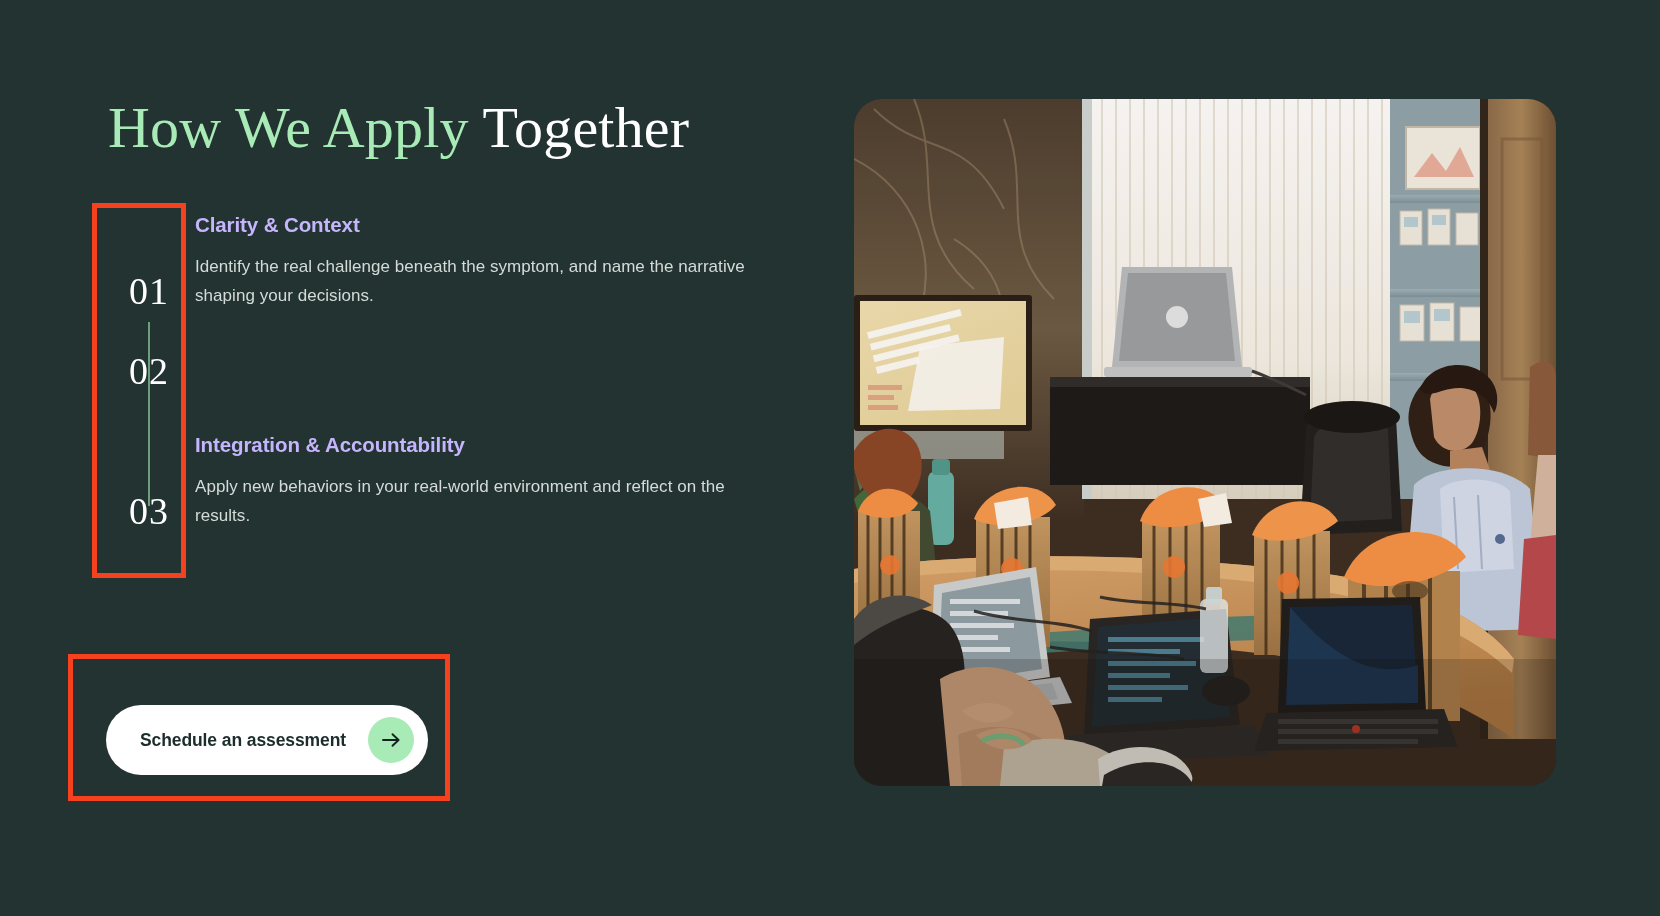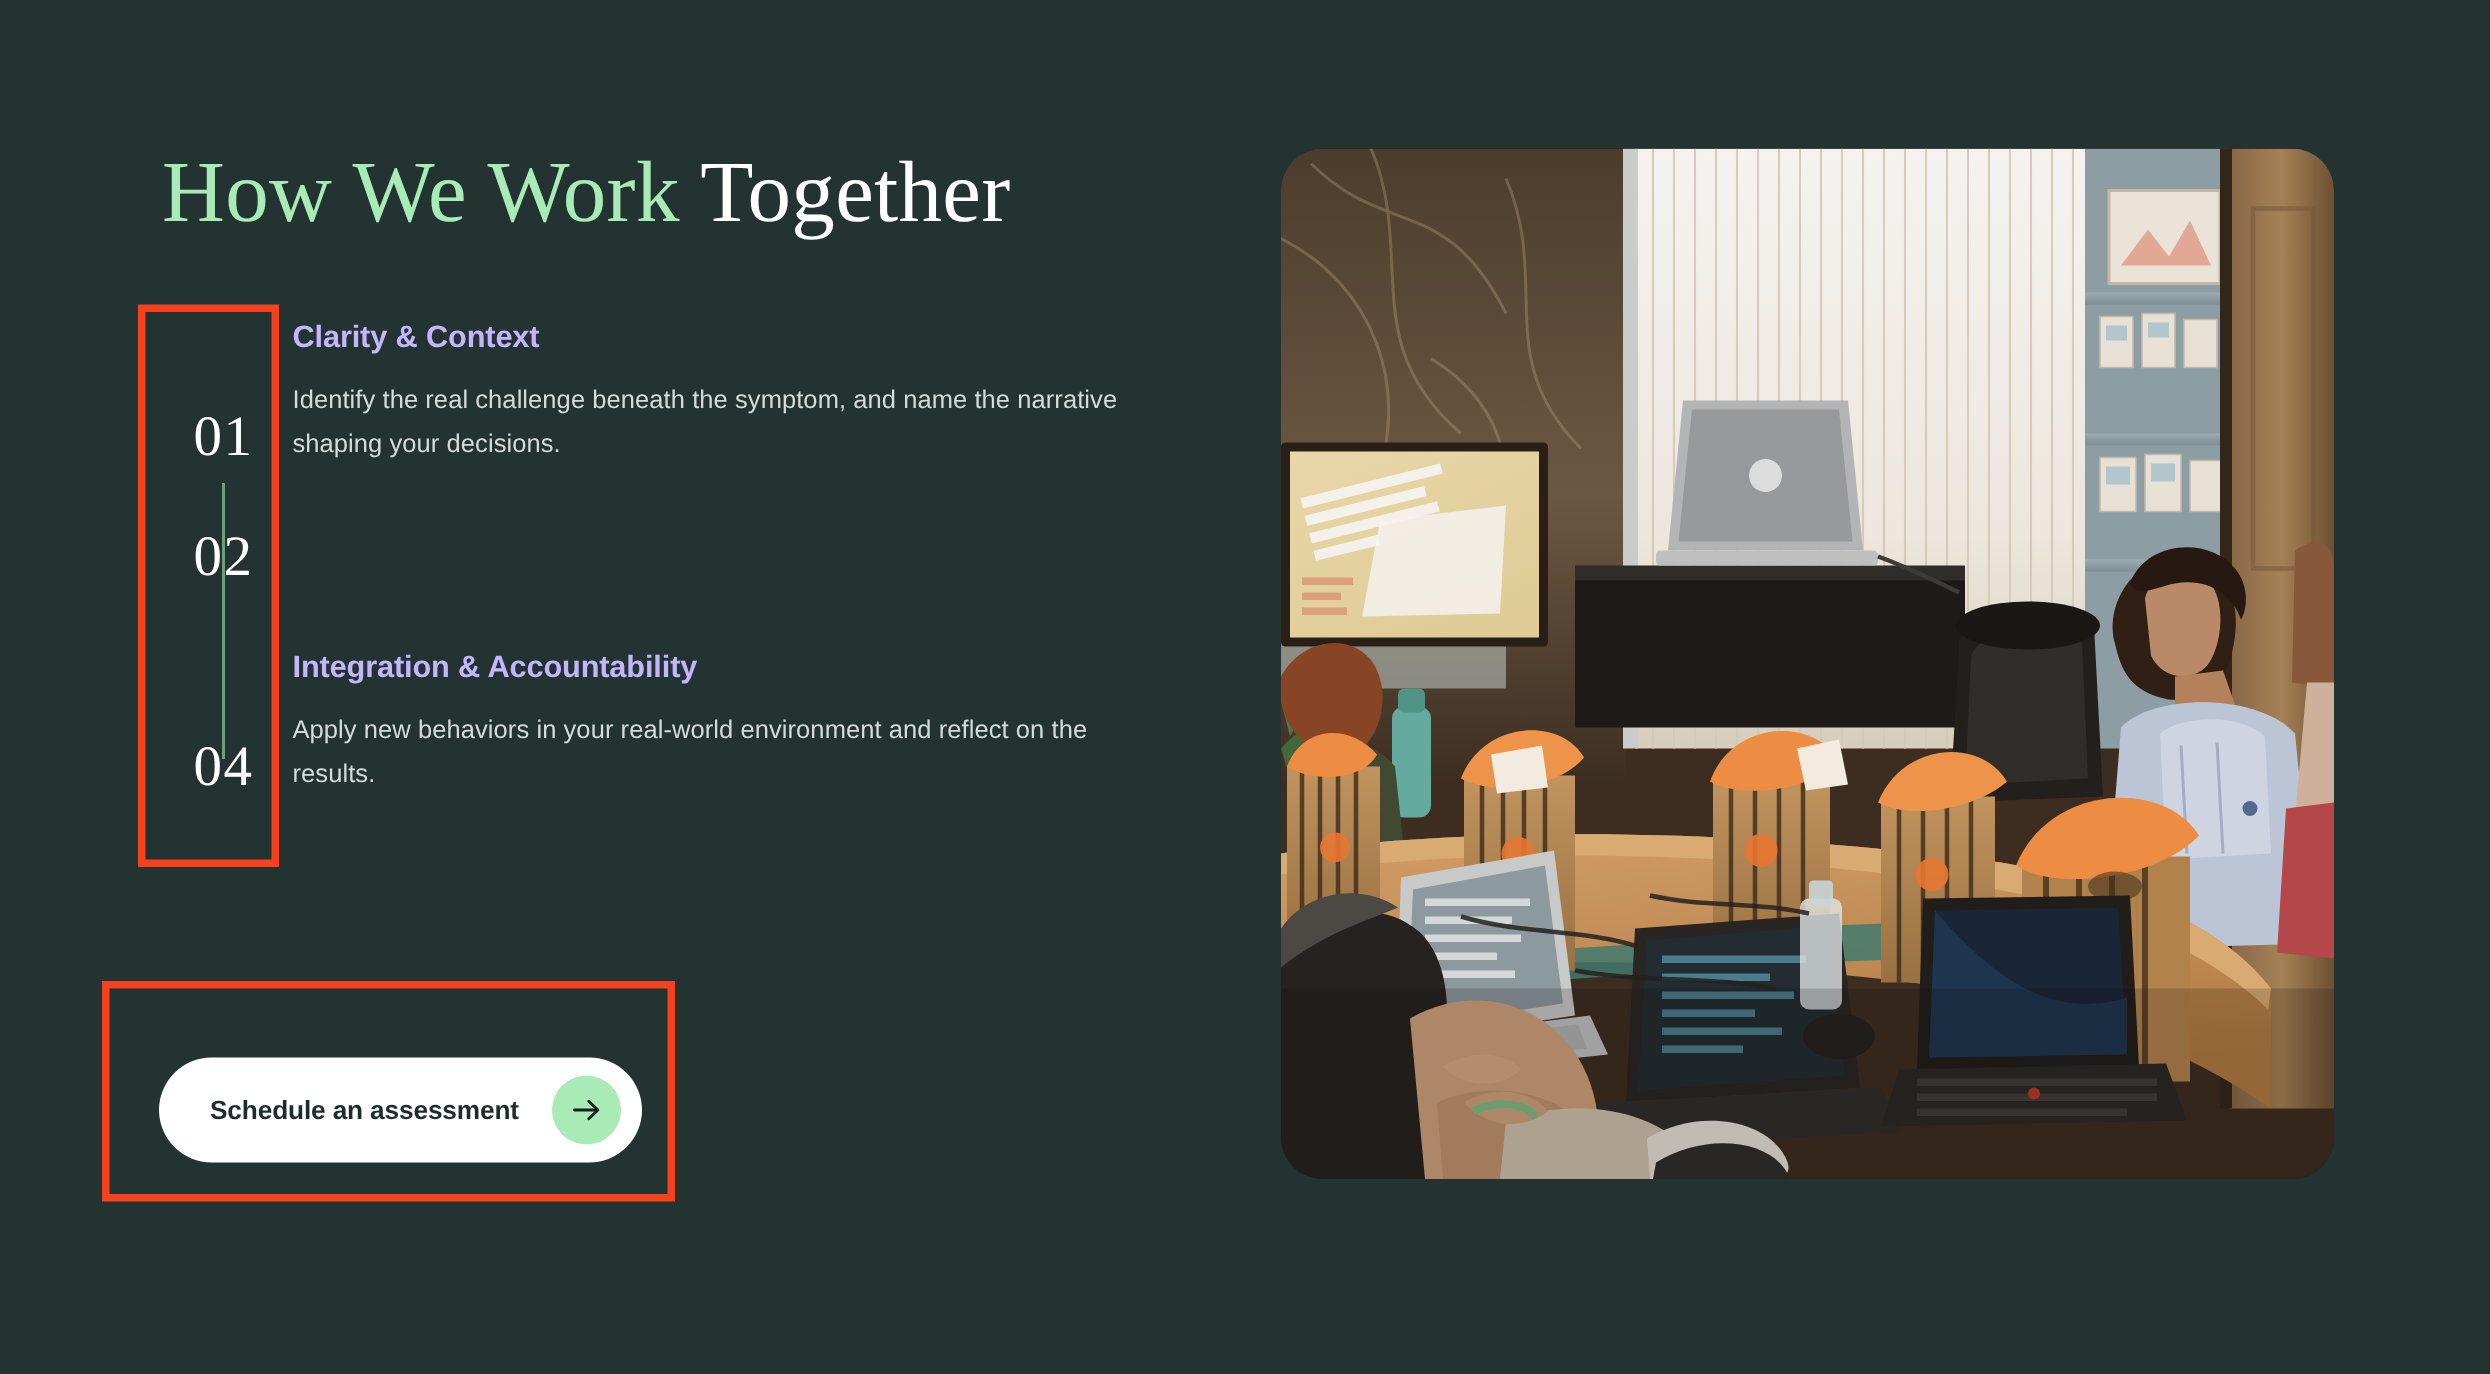--- a/index.html
+++ b/index.html
@@ -183,21 +183,21 @@
     width: 382px;
     height: 147px;
   }
 </style>
 </head>
 <body>
 
 <div class="page">
 
   <div class="left-col">
-    <h1 class="headline"><span class="accent">How We Work</span><span class="plain"> Together</span></h1>
+    <h1 class="headline"><span class="accent">How We Apply</span><span class="plain"> Together</span></h1>
   </div>
 
   <div class="steps">
 
     <div class="step step-1">
       <div class="step-numcol">
         <span class="step-num">01</span>
         <span class="connector"></span>
       </div>
       <div class="step-body">
@@ -208,21 +208,21 @@
 
     <div class="step step-2">
       <div class="step-numcol">
         <span class="step-num">02</span>
         <span class="connector"></span>
       </div>
     </div>
 
     <div class="step step-3">
       <div class="step-numcol">
-        <span class="step-num">04</span>
+        <span class="step-num">03</span>
 
       </div>
       <div class="step-body">
         <div class="step-title">Integration &amp; Accountability</div>
         <div class="step-desc">Apply new behaviors in your real-world environment and reflect on the results.</div>
       </div>
     </div>
 
   </div>
 

